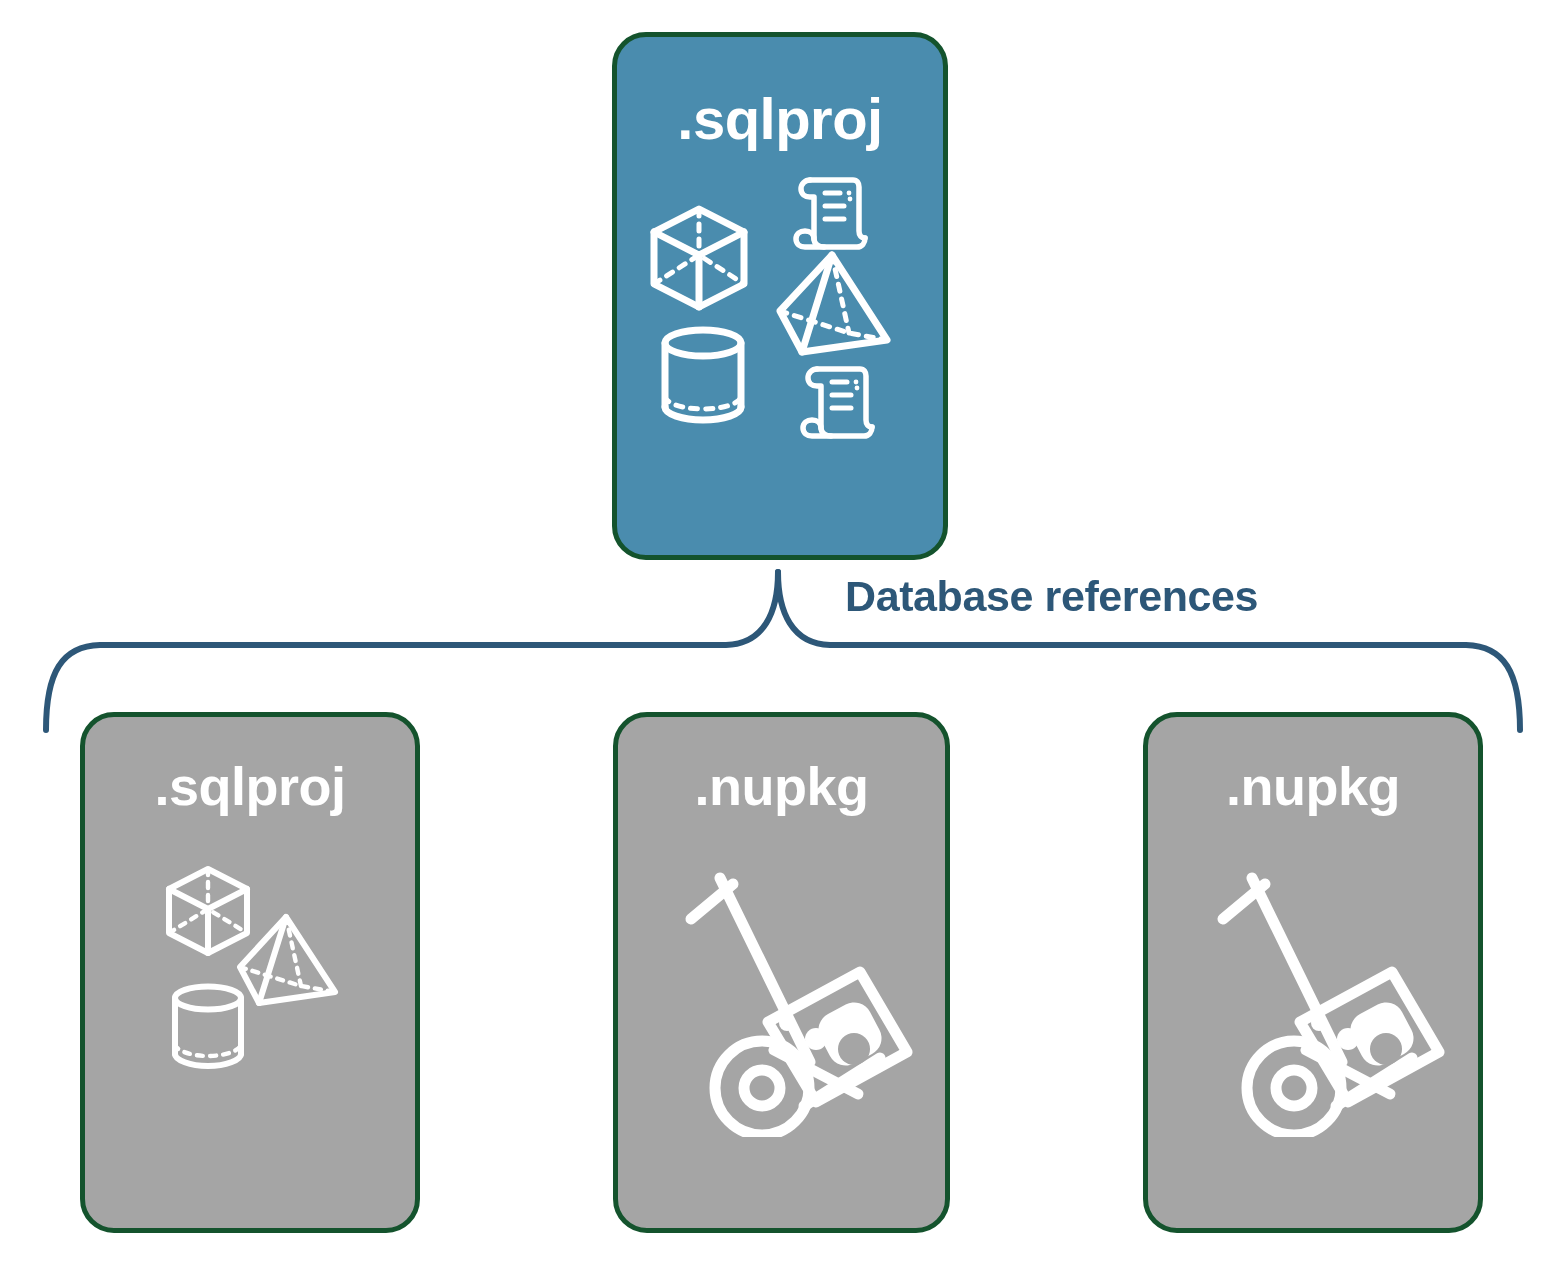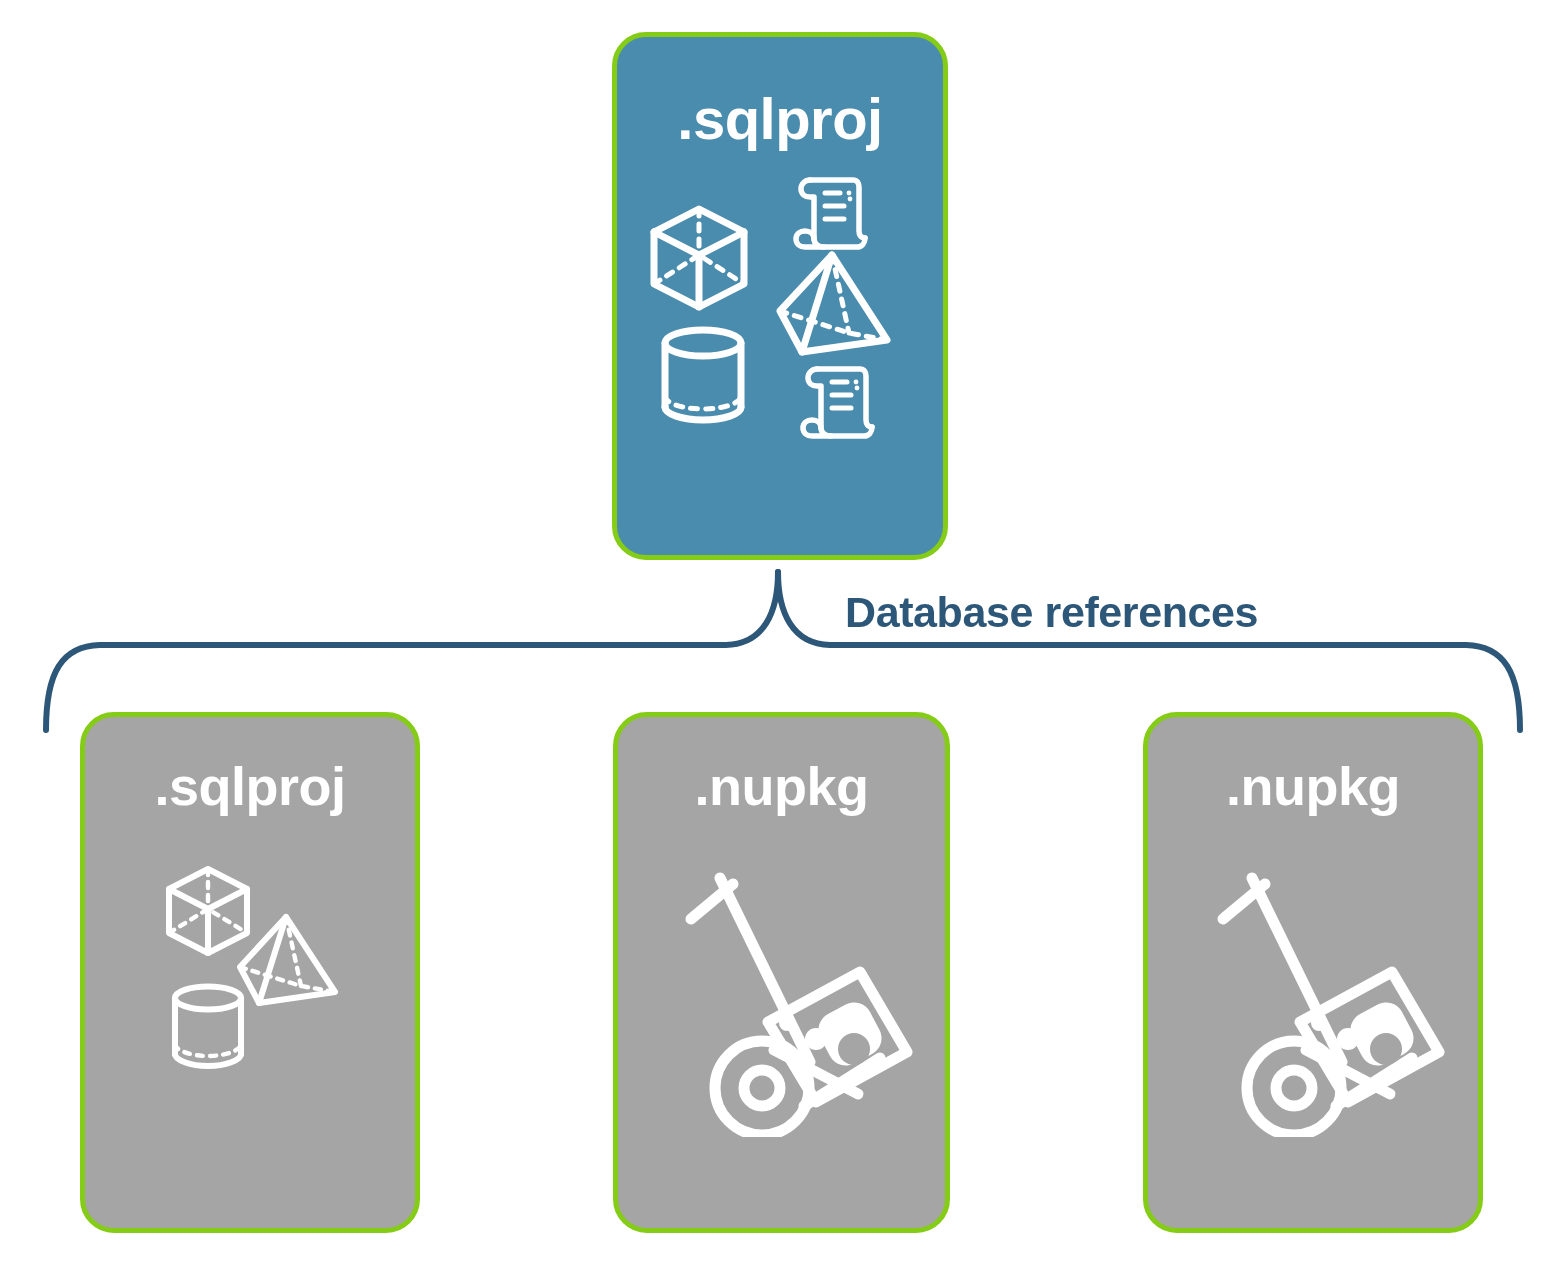--- a/index.html
+++ b/index.html
@@ -14,21 +14,21 @@
     position: relative;
     width: 1566px;
     height: 1274px;
     background: #ffffff;
     overflow: hidden;
   }
   .node {
     position: absolute;
     box-sizing: border-box;
     border-radius: 34px;
-    border: 5px solid #84cc16;
+    border: 5px solid #14532d;
     display: flex;
     flex-direction: column;
     align-items: center;
   }
   .node.blue { background: #4a8cae; }
   .node.gray { background: #a5a5a5; }
 
   .node-title {
     color: #ffffff;
     font-weight: bold;
@@ -149,21 +149,21 @@
 
   <svg class="bracket-svg" viewBox="0 0 1566 1274">
     <g fill="none" stroke="#2d5778" stroke-width="6" stroke-linecap="round">
 
       <path d="M778 572 C778 612 764 644 726 645 L100 645 C62 646 46 672 46 730"></path>
 
       <path d="M778 572 C778 612 792 644 830 645 L1466 645 C1504 646 1520 672 1520 730"></path>
     </g>
   </svg>
 
-  <div class="edge-label" style="left:845px; top:591px;">Database references</div>
+  <div class="edge-label" style="left:845px; top:575px;">Database references</div>
 
   <div class="node gray" style="left:80px; top:712px; width:340px; height:521px;">
     <div class="node-title" style="font-size:54px; margin-top:42px;">.sqlproj</div>
 
     <div class="node-icon" style="left:79px; top:148px; width:88px; height:92px;">
       <svg viewBox="0 0 88 92" width="88" height="92">
         <g fill="none" stroke="#ffffff" stroke-width="6" stroke-linejoin="round" stroke-linecap="round">
           <path d="M5 24 L44 4 L83 24 L83 68 L44 88 L5 68 Z"></path>
           <path d="M5 24 L44 44 L83 24"></path>
           <path d="M44 44 L44 88"></path>

